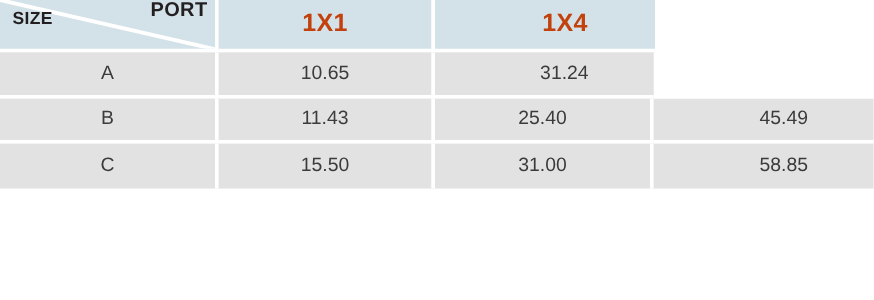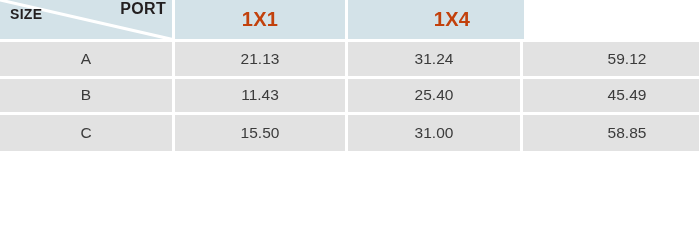--- a/index.html
+++ b/index.html
@@ -129,23 +129,22 @@
       <span class="corner-port">PORT</span>
       <span class="corner-size">SIZE</span>
     </div>
 
     <div class="cell head-cell col-1">1X1</div>
     <div class="cell head-cell col-3">1X4</div>
   </div>
 
   <div class="row data-row">
     <div class="cell body-cell col-size">A</div>
-    <div class="cell body-cell col-1">21.13</div>
+    <div class="cell body-cell col-1">10.65</div>
     <div class="cell body-cell col-2">31.24</div>
-    <div class="cell body-cell col-3">59.12</div>
   </div>
 
   <div class="row data-row">
     <div class="cell body-cell col-size">B</div>
     <div class="cell body-cell col-1">11.43</div>
     <div class="cell body-cell col-2">25.40</div>
     <div class="cell body-cell col-3">45.49</div>
   </div>
 
   <div class="row data-row">

